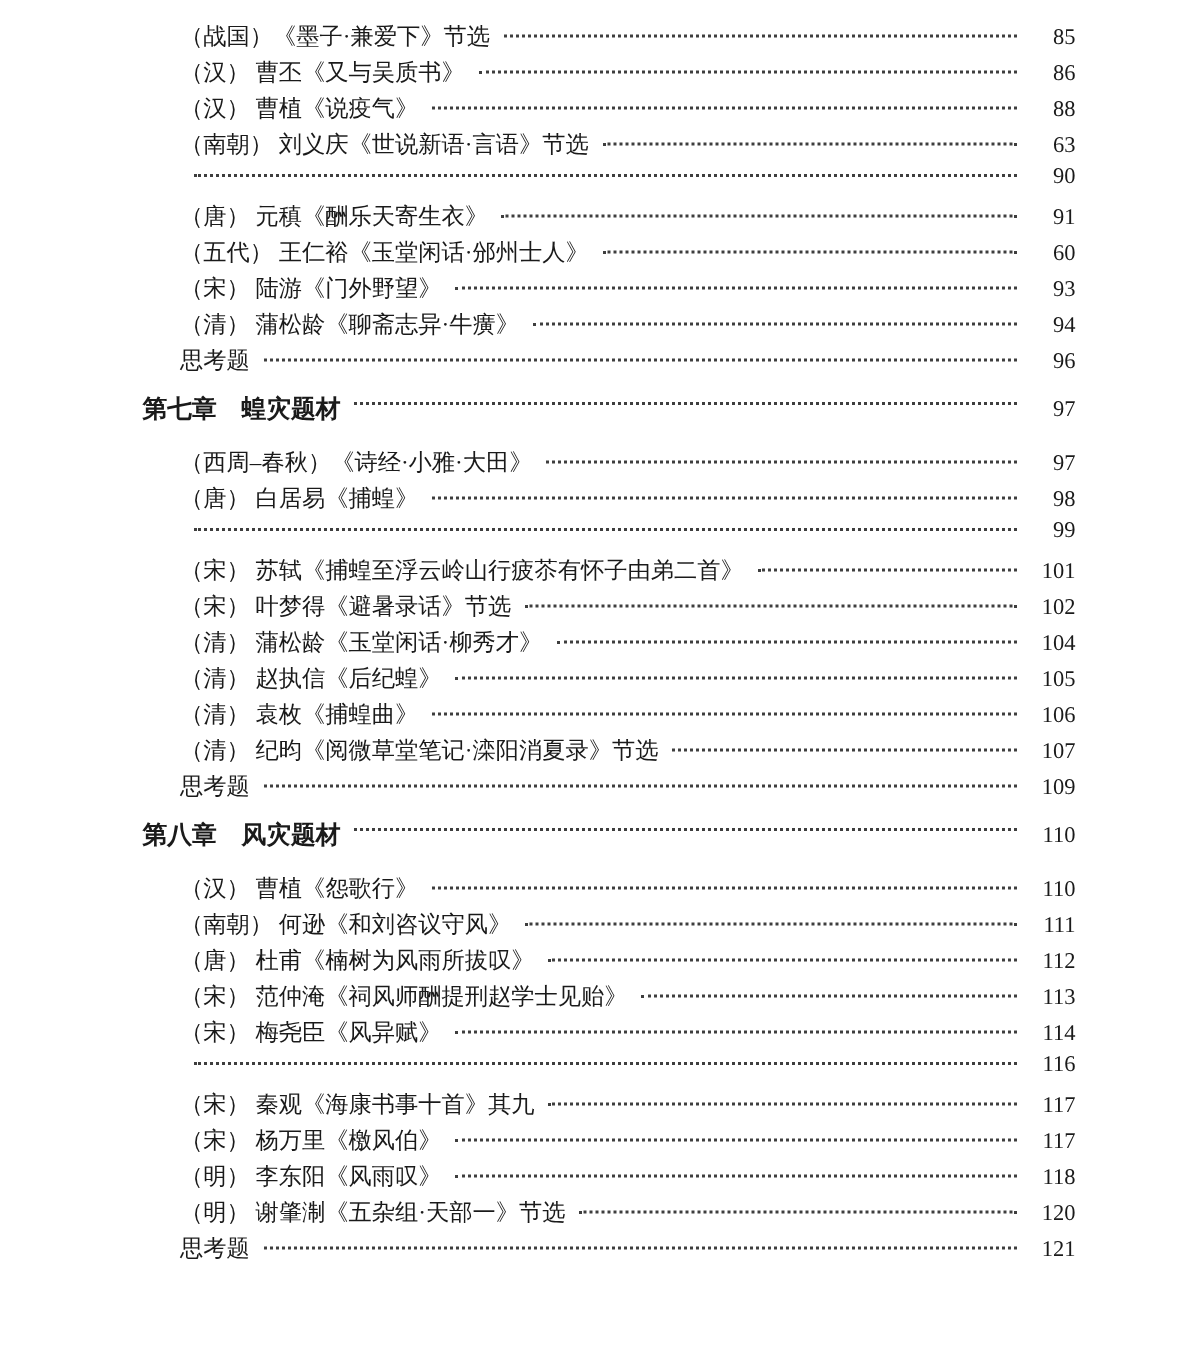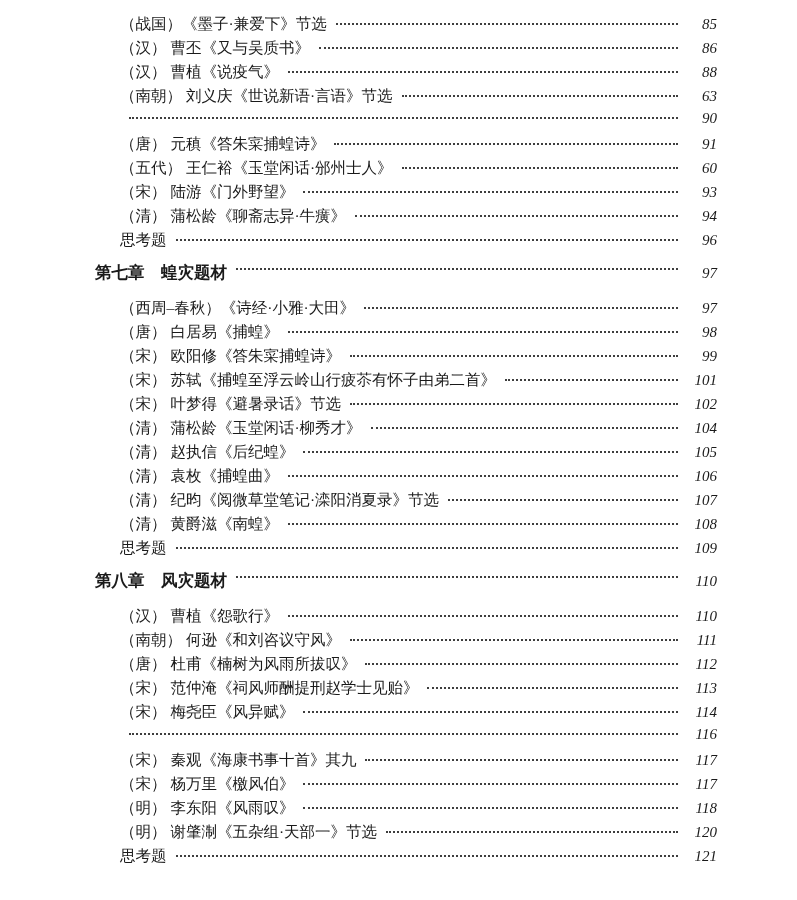--- a/index.html
+++ b/index.html
@@ -51,21 +51,20 @@
     margin: 0 7px 0 9px;
     transform: translateY(-4px);
   }
   .page-num {
     flex: 0 0 auto;
     font-family: "Liberation Serif", serif;
     font-weight: 400;
     font-size: 15px;
     min-width: 32px;
     text-align: right;
-    font-style: italic;
   }
 </style>
 </head>
 <body>
 
 <div class="page">
   <div id="toc-root">
       <div class="toc-section">
         <div class="entry-row">
           <span class="e-title">（战国）《墨子·兼爱下》节选</span>
@@ -85,21 +84,21 @@
         <div class="entry-row">
           <span class="e-title">（南朝） 刘义庆《世说新语·言语》节选</span>
           <div class="leader"></div>
           <span class="page-num">63</span>
         </div>
         <div class="entry-row">
           <div class="leader"></div>
           <span class="page-num">90</span>
         </div>
         <div class="entry-row">
-          <span class="e-title">（唐） 元稹《答朱寀捕蝗诗》</span>
+          <span class="e-title">（唐） 元稹《酬乐天寄生衣》</span>
           <div class="leader"></div>
           <span class="page-num">91</span>
         </div>
         <div class="entry-row">
           <span class="e-title">（五代） 王仁裕《玉堂闲话·邠州士人》</span>
           <div class="leader"></div>
           <span class="page-num">60</span>
         </div>
         <div class="entry-row">
           <span class="e-title">（宋） 陆游《门外野望》</span>
@@ -127,21 +126,20 @@
           <span class="e-title">（西周–春秋）《诗经·小雅·大田》</span>
           <div class="leader"></div>
           <span class="page-num">97</span>
         </div>
         <div class="entry-row">
           <span class="e-title">（唐） 白居易《捕蝗》</span>
           <div class="leader"></div>
           <span class="page-num">98</span>
         </div>
         <div class="entry-row">
-          <span class="e-title">（宋） 欧阳修《答朱寀捕蝗诗》</span>
           <div class="leader"></div>
           <span class="page-num">99</span>
         </div>
         <div class="entry-row">
           <span class="e-title">（宋） 苏轼《捕蝗至浮云岭山行疲苶有怀子由弟二首》</span>
           <div class="leader"></div>
           <span class="page-num">101</span>
         </div>
         <div class="entry-row">
           <span class="e-title">（宋） 叶梦得《避暑录话》节选</span>
@@ -160,25 +158,20 @@
         </div>
         <div class="entry-row">
           <span class="e-title">（清） 袁枚《捕蝗曲》</span>
           <div class="leader"></div>
           <span class="page-num">106</span>
         </div>
         <div class="entry-row">
           <span class="e-title">（清） 纪昀《阅微草堂笔记·滦阳消夏录》节选</span>
           <div class="leader"></div>
           <span class="page-num">107</span>
-        </div>
-        <div class="entry-row">
-          <span class="e-title">（清） 黄爵滋《南蝗》</span>
-          <div class="leader"></div>
-          <span class="page-num">108</span>
         </div>
         <div class="entry-row">
           <span class="e-title">思考题</span>
           <div class="leader"></div>
           <span class="page-num">109</span>
         </div>
       </div>
       <div class="toc-section">
         <div class="chapter-row">
           <span class="c-title">第八章　风灾题材</span>

